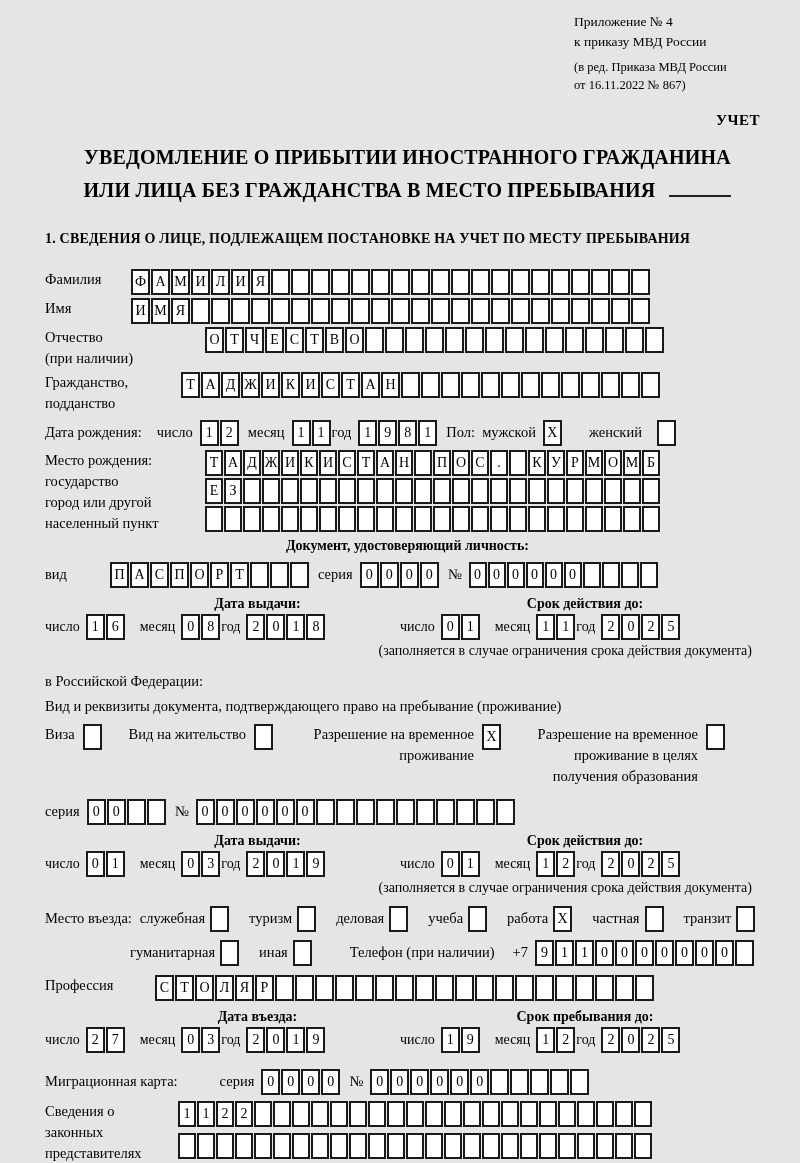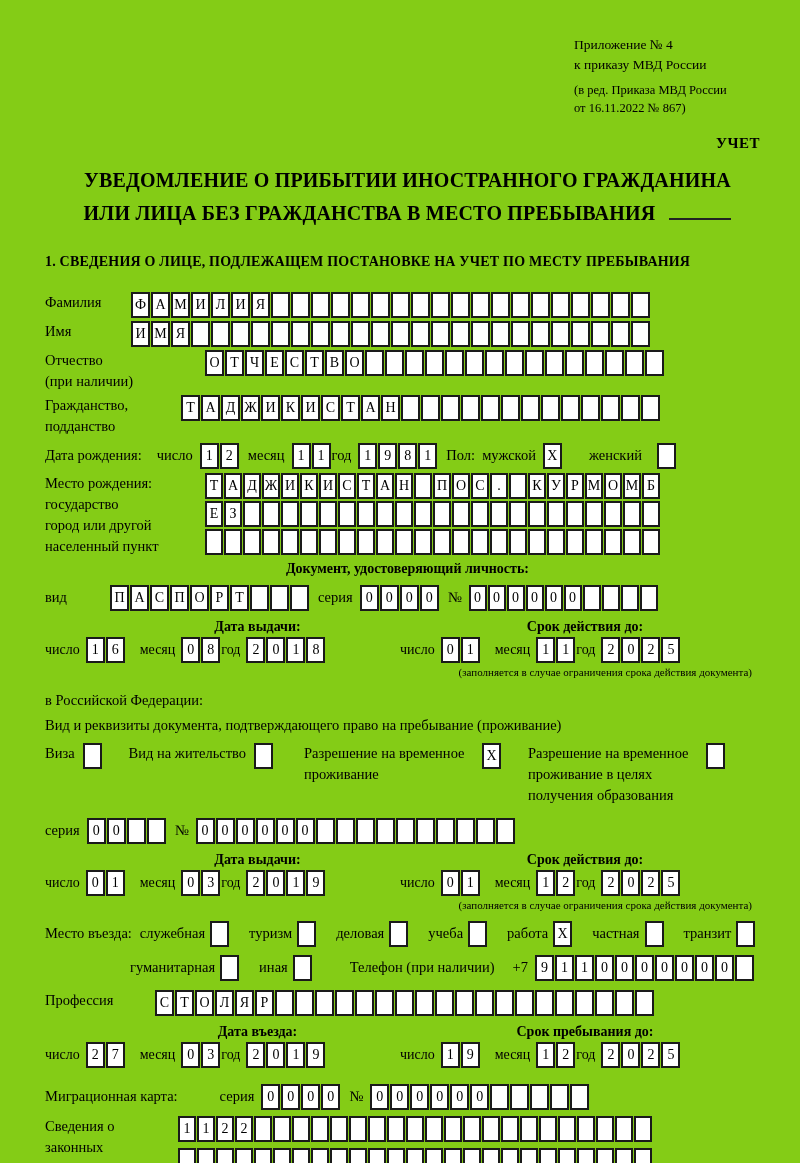--- a/index.html
+++ b/index.html
@@ -1,19 +1,19 @@
 <!DOCTYPE html>
 <html><head>
 <meta charset="utf-8">
 <style>
   *{box-sizing:border-box}
   body{margin:0;background:#fff}
-  .page{width:800px;height:1163px;background:#84cc16;color:#000;
+  .page{width:800px;height:1163px;background:#e5e5e5;color:#000;
         font-family:"Liberation Serif","DejaVu Serif",serif;
-        padding:35px 30px 0 45px;overflow:hidden;position:relative}
+        padding:12px 30px 0 45px;overflow:hidden;position:relative}
 
   
   .cell{display:inline-block;width:19px;height:26px;border:2px solid #1a1a1a;
         margin-right:1px;text-align:center;font-size:14px;line-height:22px;
         vertical-align:top;background:#fff;font-family:"Liberation Serif",serif}
   .tight .cell{width:18px}
   .cells{white-space:nowrap;display:inline-block;line-height:26px}
 
   
   .top-right{margin-left:auto;width:196px;font-size:13.5px;line-height:1.5}
@@ -40,26 +40,26 @@
 
   
   .dph{display:flex;font-weight:bold;font-size:14px;margin-top:8px}
   .dph .h1{width:355px;flex:none;text-align:center;padding-left:70px}
   .dph .h2{flex:1;text-align:center}
   .dpr{display:flex;align-items:center;font-size:14px;margin-top:2px;white-space:nowrap}
   .dgrp{display:flex;align-items:center}
   .dgrp .dl{margin:0 6px 0 0}
   .dgrp .sp{width:14px}
   .dgl{width:355px;flex:none}
-  .note{font-size:11px;text-align:right;padding-right:18px;margin-top:3px}
+  .note{font-size:14px;text-align:right;padding-right:18px;margin-top:3px}
 
   .rh{font-size:14.5px;margin-top:10px;line-height:1.75}
   .vrow{display:flex;align-items:flex-start;margin-top:4px;font-size:14.5px}
   .opt{display:flex;align-items:flex-start}
-  .optlbl{text-align:left;line-height:21px}
+  .optlbl{text-align:right;line-height:21px}
   .ml8{margin-left:8px}.ml26{margin-left:26px}.ml30{margin-left:30px}
 
   .prow{display:flex;align-items:center;font-size:14.5px;margin-top:10px;white-space:nowrap}
   .prow .po{display:flex;align-items:center;margin-right:10px}
   .prow .po span{margin-right:5px}
 </style>
 </head>
 <body>
 
 <div class="page">

